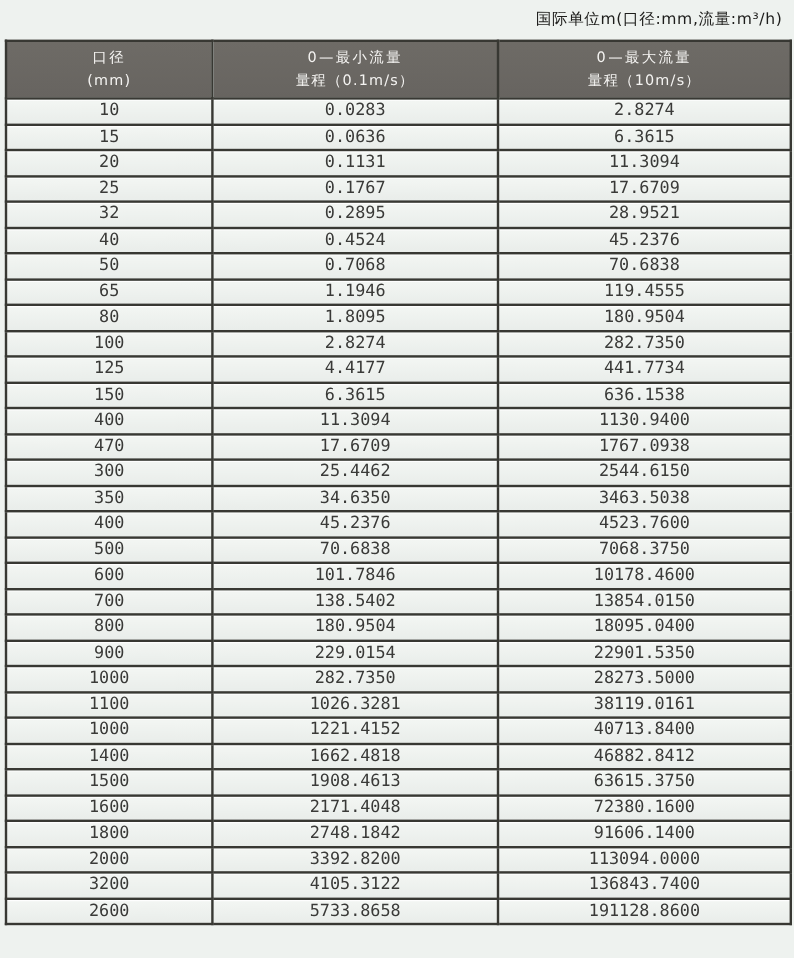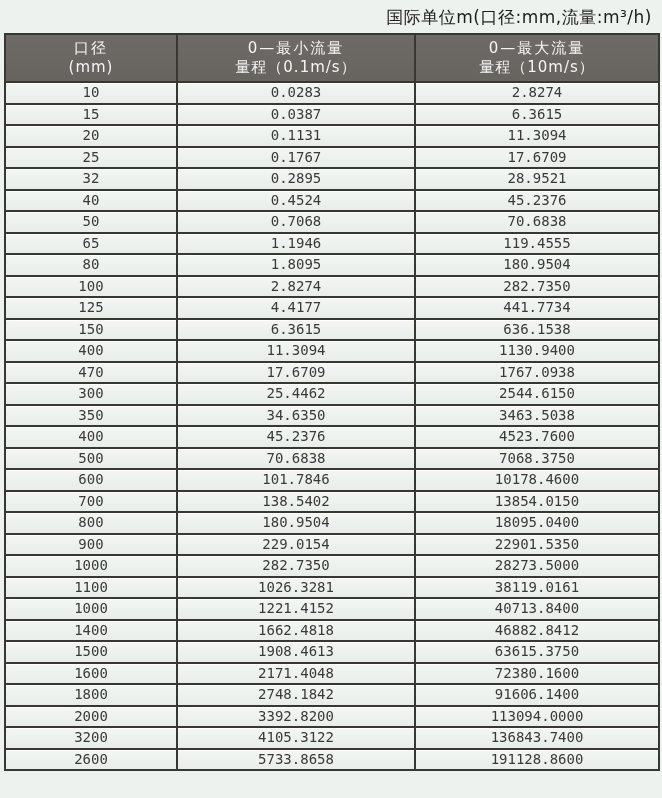--- a/index.html
+++ b/index.html
@@ -9,21 +9,21 @@
   body {
     width: 662px;
     height: 798px;
     background: #eef2ef;
     font-family: "DejaVu Sans", sans-serif;
     overflow: hidden;
   }
   .page-title {
     text-align: right;
     padding: 5px 10px 4px 0;
-    font-size: 17px;
+    font-size: 13px;
     line-height: 24px;
     color: #1d1d1b;
     letter-spacing: 0.5px;
     margin-left: 12px;
   }
   table.flow-table {
     border-collapse: collapse;
     table-layout: fixed;
     width: 654px;
     margin: 0 4px;
@@ -32,21 +32,21 @@
   .flow-table td {
     border: 2px solid #383833;
     text-align: center;
     overflow: hidden;
     white-space: nowrap;
   }
   .flow-table thead th {
     background: linear-gradient(#6e6b66, #676460);
     color: #f5f4f2;
     font-weight: normal;
-    font-size: 15px;
+    font-size: 12px;
     line-height: 19px;
     height: 42px;
     padding: 2px 0;
     letter-spacing: 2px;
   }
   .flow-table thead th .hline2 {
     letter-spacing: 1px;
   }
   .flow-table tbody td {
     background: linear-gradient(#f3f6f3, #e9edea);
@@ -87,21 +87,21 @@
     </tr>
   </thead>
   <tbody>
       <tr>
         <td>10</td>
         <td>0.0283</td>
         <td>2.8274</td>
       </tr>
       <tr>
         <td>15</td>
-        <td>0.0387</td>
+        <td>0.0636</td>
         <td>6.3615</td>
       </tr>
       <tr>
         <td>20</td>
         <td>0.1131</td>
         <td>11.3094</td>
       </tr>
       <tr>
         <td>25</td>
         <td>0.1767</td>

